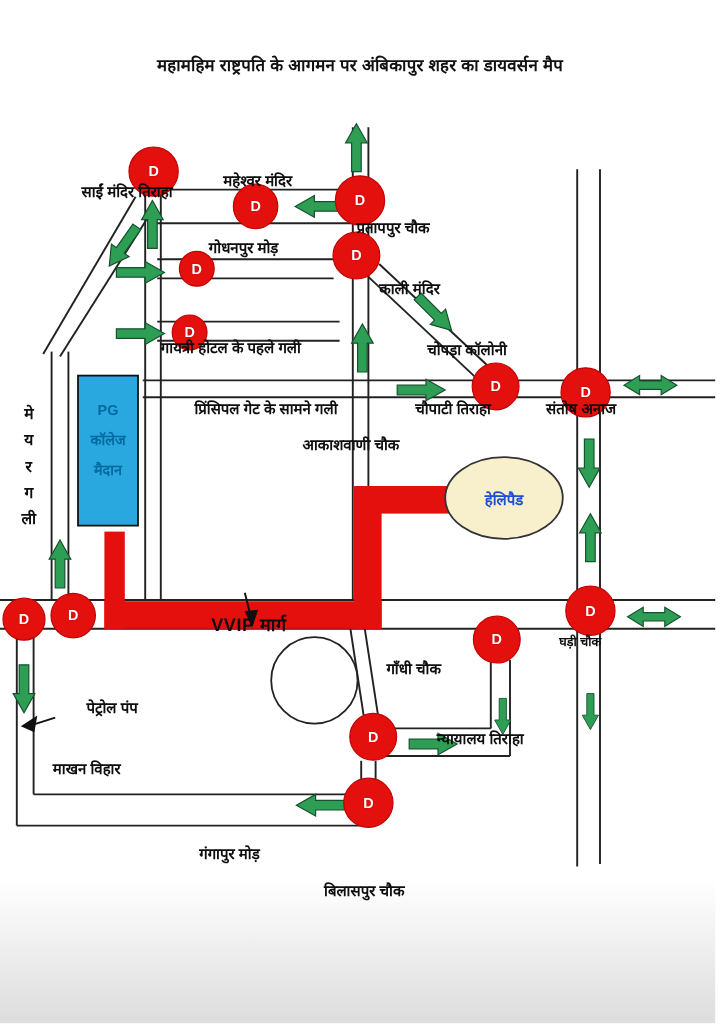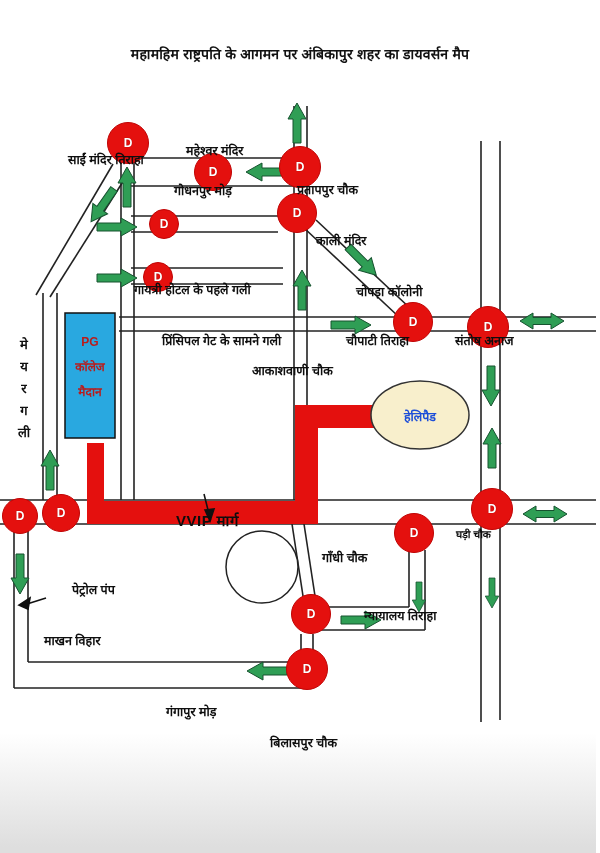--- a/index.html
+++ b/index.html
@@ -26,21 +26,21 @@
     white-space:nowrap;color:#0e0e0e;margin-top:46px;
   }
   .pre{white-space:pre-line;}
   .lbl.small{font-size:10.5px;}
   .lbl.vvip{font-size:15px;letter-spacing:.5px;}
   .vtext{
     position:absolute;z-index:3;font-size:13px;font-weight:700;
     line-height:22px;text-align:center;width:24px;color:#0e0e0e;
   }
   .area-text{
-    position:absolute;z-index:3;font-weight:700;text-align:center;color:#b91c1c;
+    position:absolute;z-index:3;font-weight:700;text-align:center;color:#0369a1;
   }
   .shade{
     position:absolute;left:0;bottom:0;width:600px;height:120px;z-index:0;
     background:linear-gradient(180deg, rgba(255,255,255,0) 0%, #dedede 95%);
   }
 </style>
 </head>
 <body>
 
 <div class="page">
@@ -144,37 +144,37 @@
   <div class="jn" style="left:467px;top:306px;width:42px;height:42px">D</div>
   <div class="jn" style="left:471px;top:488px;width:42px;height:42px">D</div>
   <div class="jn" style="left:2px;top:498px;width:36px;height:36px">D</div>
   <div class="jn" style="left:42px;top:494px;width:38px;height:38px">D</div>
   <div class="jn" style="left:394px;top:513px;width:40px;height:40px">D</div>
   <div class="jn" style="left:291px;top:594px;width:40px;height:40px">D</div>
   <div class="jn" style="left:286px;top:648px;width:42px;height:42px">D</div>
 
   <div class="lbl" style="left:68px;top:105px">साईं मंदिर तिराहा</div>
   <div class="lbl" style="left:186px;top:96px">महेश्वर मंदिर</div>
-  <div class="lbl" style="left:174px;top:136px">गोधनपुर मोड़</div>
+  <div class="lbl" style="left:174px;top:152px">गोधनपुर मोड़</div>
   <div class="lbl" style="left:297px;top:135px">प्रतापपुर चौक</div>
   <div class="lbl" style="left:316px;top:186px">काली मंदिर</div>
   <div class="lbl" style="left:356px;top:237px">चोपड़ा कॉलोनी</div>
   <div class="lbl" style="left:134px;top:235px">गायत्री होटल के पहले गली</div>
   <div class="lbl" style="left:162px;top:286px">प्रिंसिपल गेट के सामने गली</div>
   <div class="lbl" style="left:346px;top:286px">चौपाटी तिराहा</div>
   <div class="lbl" style="left:455px;top:286px">संतोष अनाज</div>
   <div class="lbl" style="left:252px;top:316px">आकाशवाणी चौक</div>
   <div class="vtext pre" style="left:12px;top:334px">मे
 य
 र
 ग
 ली</div>
   <div class="lbl vvip" style="left:176px;top:464px">VVIP मार्ग</div>
   <div class="lbl" style="left:322px;top:503px">गाँधी चौक</div>
-  <div class="lbl small" style="left:456px;top:481px">घड़ी चौक</div>
+  <div class="lbl small" style="left:466px;top:481px">घड़ी चौक</div>
   <div class="lbl" style="left:72px;top:535px">पेट्रोल पंप</div>
   <div class="lbl" style="left:364px;top:561px">न्यायालय तिराहा</div>
   <div class="lbl" style="left:44px;top:586px">माखन विहार</div>
   <div class="lbl" style="left:166px;top:657px">गंगापुर मोड़</div>
   <div class="lbl" style="left:270px;top:688px">बिलासपुर चौक</div>
 
   <div class="area-text pre" style="left:66px;top:330px;width:48px;font-size:12px;line-height:25px">PG
 कॉलेज
 मैदान</div>
   <div class="area-text" style="left:385px;top:408px;width:70px;font-size:12.5px;color:#1d4ed8">हेलिपैड</div>

